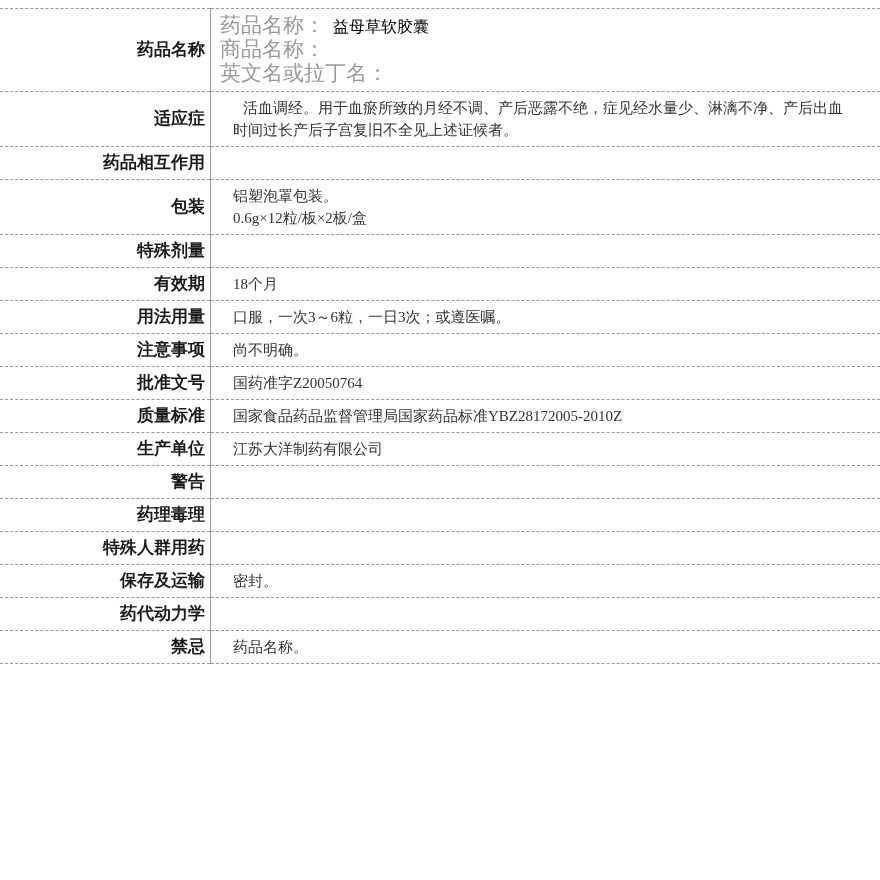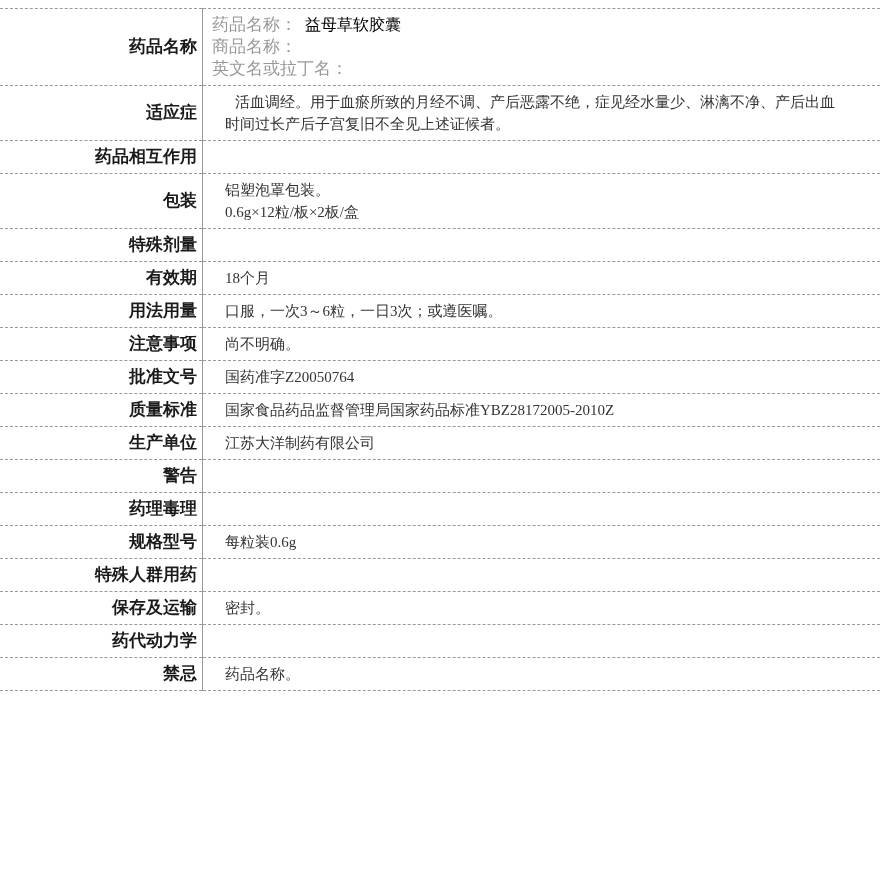--- a/index.html
+++ b/index.html
@@ -24,21 +24,21 @@
     border-bottom: 1px dashed #999999;
   }
   table.drug-table tr:first-child {
     border-top: 1px dashed #999999;
   }
   th.label-cell {
     width: 197px;
     border-right: 1px solid #999999;
     text-align: right;
     vertical-align: middle;
-    padding: 5px 5px 5px 0;
+    padding: 5px 5px 5px 8px;
     font-size: 17px;
     font-weight: bold;
     color: #1a1a1a;
     line-height: 22px;
     white-space: nowrap;
   }
   td.value-cell {
     vertical-align: middle;
     padding: 5px 10px 5px 22px;
     font-size: 15px;
@@ -46,21 +46,21 @@
     line-height: 22px;
   }
   td.value-cell.name-cell {
     padding-left: 9px;
   }
   .field-line {
     line-height: 22px;
   }
   .field-prefix {
     color: #999999;
-    font-size: 17px;
+    font-size: 21px;
   }
   .field-value {
     color: #000000;
     font-weight: normal;
     font-size: 16px;
     margin-left: 8px;
   }
   .value-line, .value-text {
     line-height: 22px;
   }
@@ -153,26 +153,20 @@
             <div class="value-text"></div>
           </td>
         </tr>
         <tr>
           <th class="label-cell">药理毒理</th>
           <td class="value-cell">
             <div class="value-text"></div>
           </td>
         </tr>
         <tr>
-          <th class="label-cell">规格型号</th>
-          <td class="value-cell">
-            <div class="value-text">每粒装0.6g</div>
-          </td>
-        </tr>
-        <tr>
           <th class="label-cell">特殊人群用药</th>
           <td class="value-cell">
             <div class="value-text"></div>
           </td>
         </tr>
         <tr>
           <th class="label-cell">保存及运输</th>
           <td class="value-cell">
             <div class="value-text">密封。</div>
           </td>

